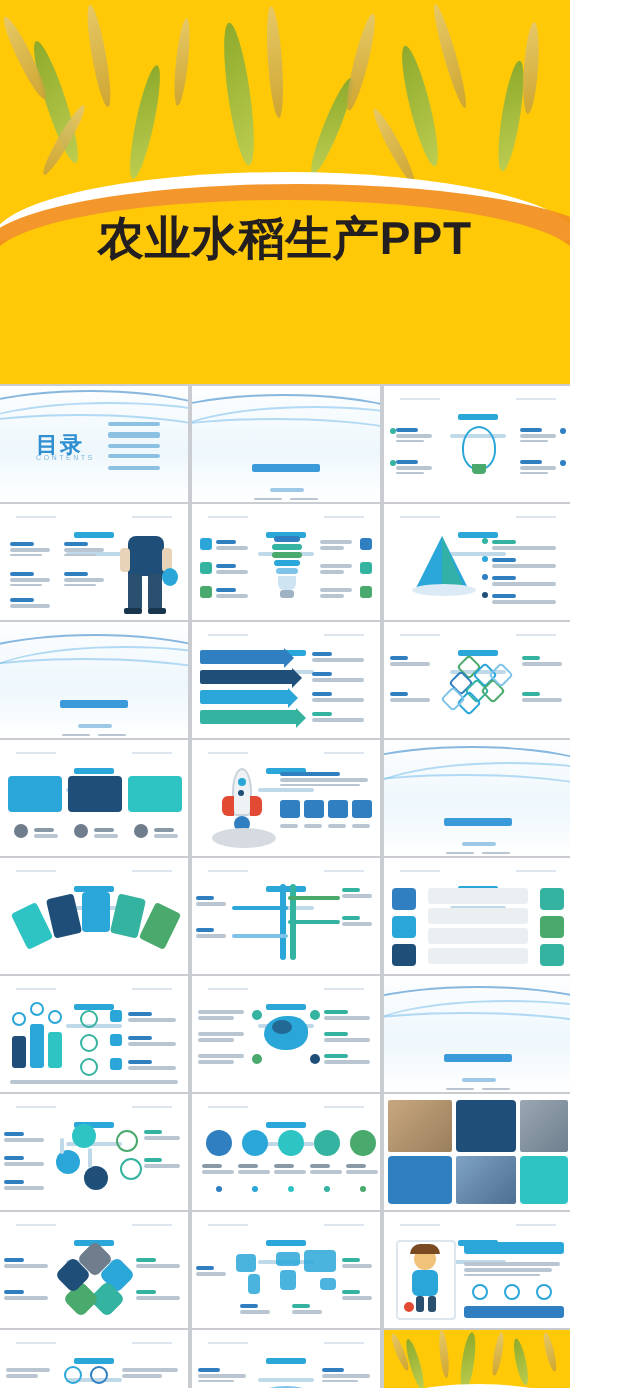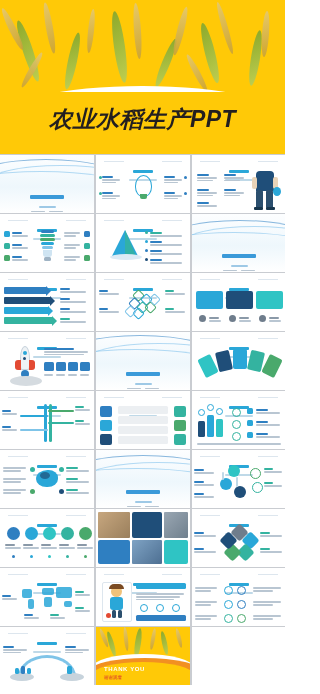--- a/index.html
+++ b/index.html
@@ -1,20 +1,20 @@
 <!DOCTYPE html>
 <html><head>
 <meta charset="utf-8">
 <style>
   * { box-sizing: border-box; margin:0; padding:0; }
   html,body { width:285px; height:694px; background:#fff;
     font-family:"Liberation Sans","DejaVu Sans",sans-serif; overflow:hidden; }
 
   
-  .cover { position:relative; width:285px; height:154px; overflow:hidden; background:#FFC907;font-style:italic; }
+  .cover { position:relative; width:285px; height:192px; overflow:hidden; background:#FFC907; }
   .cover-photo { position:absolute; inset:0 0 auto 0; height:108px; overflow:hidden; }
   .rice-bg { position:absolute; inset:-10px -10px; 
     background:
       radial-gradient(ellipse 26px 10px at 14% 22%, #cfa13a 0%, rgba(207,161,58,0) 70%),
       radial-gradient(ellipse 22px 9px at 34% 12%, #d8b45c 0%, rgba(216,180,92,0) 70%),
       radial-gradient(ellipse 30px 11px at 58% 26%, #cda martin 0%, rgba(0,0,0,0) 70%),
       radial-gradient(ellipse 28px 11px at 72% 16%, #c9a042 0%, rgba(201,160,66,0) 70%),
       radial-gradient(ellipse 24px 10px at 88% 30%, #d6ae55 0%, rgba(214,174,85,0) 70%),
       radial-gradient(ellipse 34px 13px at 46% 58%, #b9cf5c 0%, rgba(185,207,92,0) 72%),
       radial-gradient(ellipse 30px 12px at 20% 66%, #8fae3e 0%, rgba(143,174,62,0) 72%),
@@ -129,20 +129,36 @@
   </div>
   <div class="cover-wave"></div>
   <div class="cover-wave2"></div>
   <div class="cover-wave3"></div>
   <div class="cover-body"></div>
   <div class="cover-title">农业水稻生产PPT</div>
 </div>
 
 <div class="grid">
 
+  <div class="cell">
+    <div class="wave-slide">
+      <div class="ribbon" style="left:-30px;top:2px;width:150px;height:40px;"></div>
+      <div class="ribbon soft" style="left:-20px;top:8px;width:150px;height:34px;"></div>
+      <div class="ribbon soft" style="left:-40px;top:14px;width:160px;height:30px;"></div>
+    </div>
+    <div class="toc-title">目录</div>
+    <div class="toc-sub">CONTENTS</div>
+    <div class="toc-lines">
+      <span></span>
+        <span></span>
+        <span></span>
+        <span></span>
+        <span></span>
+    </div>
+  </div>
 
   <div class="cell">
     <div class="wave-slide">
       <div class="ribbon" style="left:-34px;top:4px;width:160px;height:44px;"></div>
       <div class="ribbon soft" style="left:-14px;top:10px;width:150px;height:36px;"></div>
       <div class="ribbon soft" style="left:-44px;top:16px;width:170px;height:32px;"></div>
     </div>
     <div class="wave-title">
       <span class="wt"></span>
       <span class="wl"></span>

